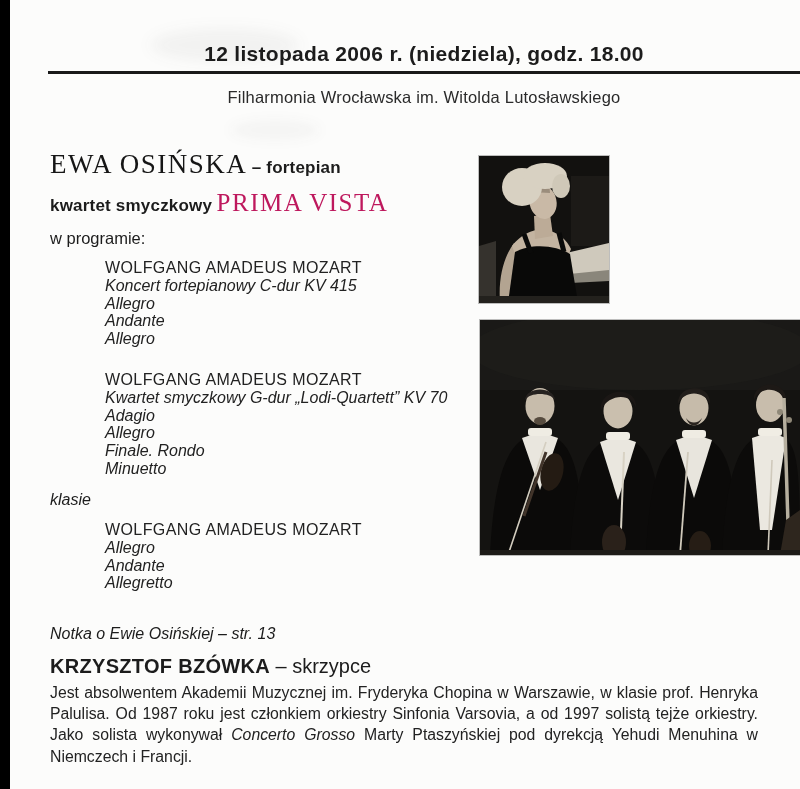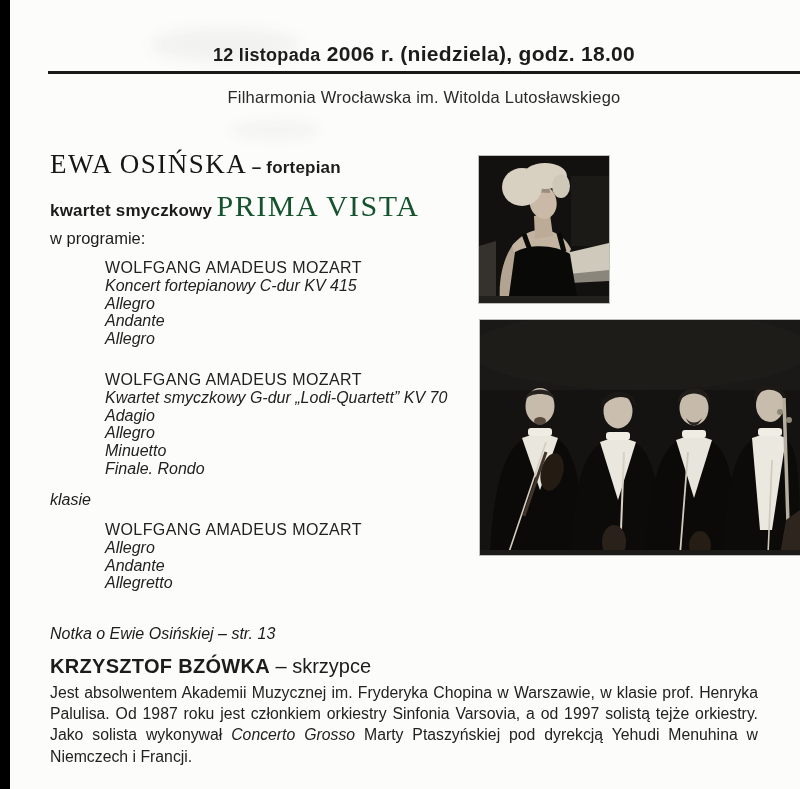--- a/index.html
+++ b/index.html
@@ -8,29 +8,29 @@
     background:#fcfcfb;color:#1c1c1c;
     font-family:"Liberation Sans",sans-serif;
   }
   .scan-bar{position:absolute;left:0;top:0;width:10px;height:789px;background:#000;}
   .smudge{position:absolute;left:150px;top:28px;width:150px;height:34px;border-radius:50%;
     background:rgba(60,60,60,0.05);filter:blur(7px);}
   .smudge2{position:absolute;left:230px;top:120px;width:90px;height:20px;border-radius:50%;
     background:rgba(60,60,60,0.04);filter:blur(6px);}
 
   .date-row{position:absolute;left:48px;right:0;top:42px;text-align:center;white-space:nowrap;}
-  .date-big{font-size:18px;font-weight:bold;letter-spacing:0.3px;}
+  .date-big{font-size:21px;font-weight:bold;letter-spacing:0.3px;}
   .date-small{font-size:21px;font-weight:bold;letter-spacing:0.3px;}
   .rule{position:absolute;left:48px;right:0;top:71px;height:2.6px;background:#191919;}
   .venue{position:absolute;left:48px;right:0;top:88px;text-align:center;
     font-size:16.5px;color:#2a2a2a;letter-spacing:0.2px;}
 
   .title{position:absolute;left:50px;top:149px;}
   .serif-big{font-family:"Liberation Serif",serif;font-size:27px;letter-spacing:1.5px;color:#161616;}
-  .serif-big2{font-family:"Liberation Serif",serif;font-size:30px;letter-spacing:1.5px;color:#14532d;}
+  .serif-big2{font-family:"Liberation Serif",serif;font-size:25px;letter-spacing:1.5px;color:#be185d;}
   .role-bold{font-size:17px;font-weight:bold;letter-spacing:0.2px;}
   .t-line2{margin-top:9px;}
 
   .prog-label{position:absolute;left:50px;top:229px;font-size:16.5px;}
 
   .block{position:absolute;left:105px;line-height:17.8px;font-size:16px;}
   .composer{letter-spacing:0.4px;color:#222;}
   .work,.mv{font-style:italic;color:#222;}
   .italic-note{font-style:italic;font-size:16px;}
   .przerwa{position:absolute;left:50px;top:491px;}
@@ -79,22 +79,22 @@
     <div class="mv">Allegro</div>
     <div class="mv">Andante</div>
     <div class="mv">Allegro</div>
   </section>
 
   <section class="block" style="top:371px">
     <div class="composer">WOLFGANG AMADEUS MOZART</div>
     <div class="work">Kwartet smyczkowy G-dur „Lodi-Quartett” KV 70</div>
     <div class="mv">Adagio</div>
     <div class="mv">Allegro</div>
+    <div class="mv">Finale. Rondo</div>
     <div class="mv">Minuetto</div>
-    <div class="mv">Finale. Rondo</div>
   </section>
 
   <div class="przerwa italic-note">klasie</div>
 
   <section class="block" style="top:521px">
     <div class="composer">WOLFGANG AMADEUS MOZART</div>
     <div class="mv">Allegro</div>
     <div class="mv">Andante</div>
     <div class="mv">Allegretto</div>
   </section>

